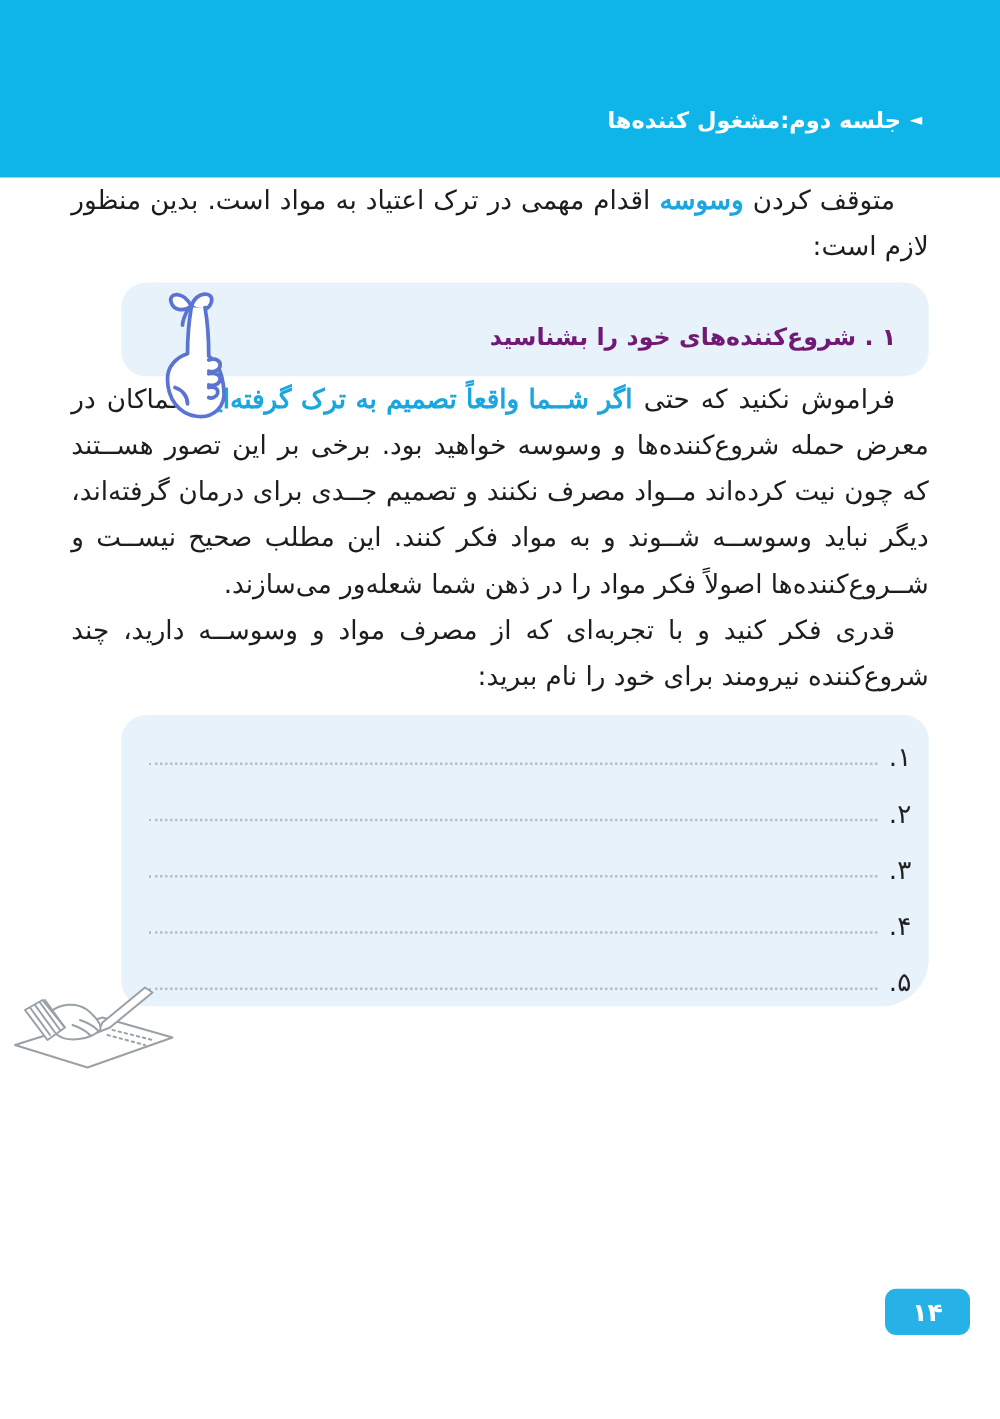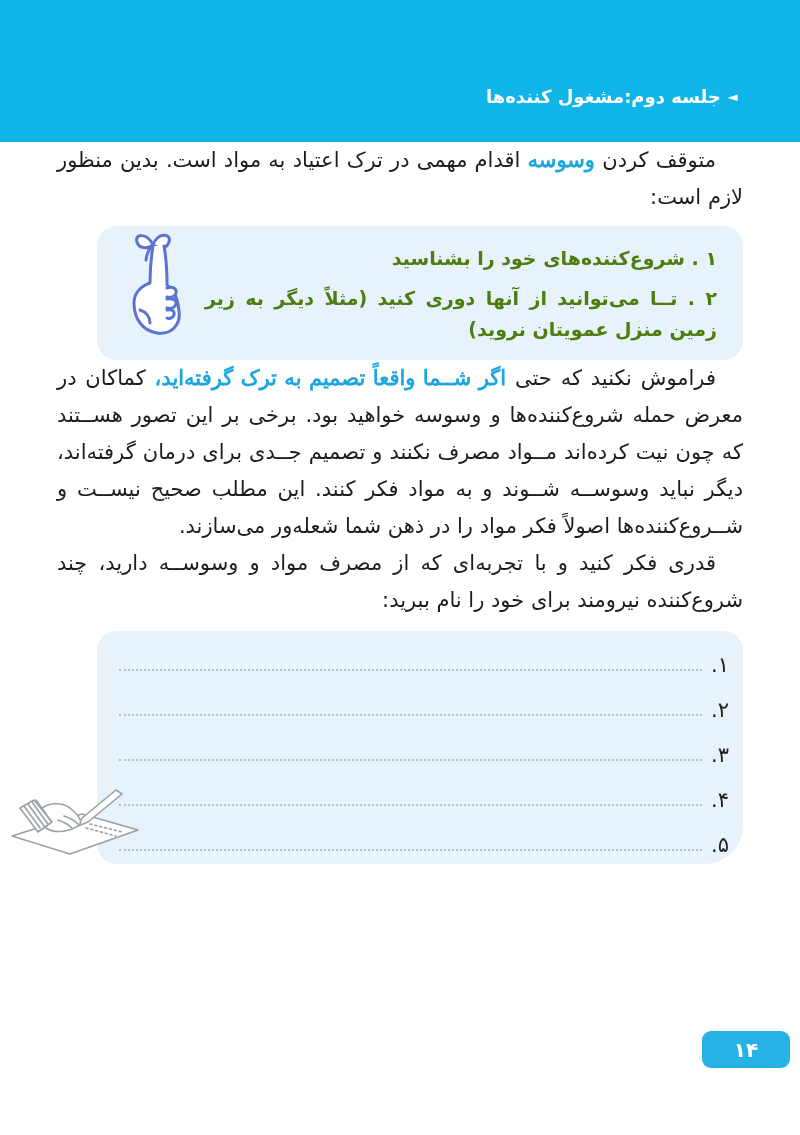--- a/index.html
+++ b/index.html
@@ -26,21 +26,21 @@
   .p3{margin-top:28px;}
   .accent{color:var(--accent,#1ca6e0);font-weight:700;font-family:Liberation Serif, serif;}
 
   
   .tips-box{
     position:relative;margin-top:10px;margin-left:40px;
     background:var(--box-bg,#e8f2fa);border-radius:20px;
     padding:13px 26px 15px 26px;
   }
   .tip-item{
-    margin:4px 0 9px 0;font-weight:700;font-size:19px;line-height:31px;text-align:justify;color:#4d7c0f;
+    margin:16px 0 9px 0;font-weight:700;font-size:19px;line-height:31px;text-align:justify;color:#701a75;
   }
   .tip-item:last-child{margin-bottom:0;}
   .tip-inset{margin-left:82px;} 
   .reminder-finger-icon{position:absolute;top:2px;left:16px;width:80px;height:116px;}
 
   
   .answer-box{
     position:relative;margin-top:12px;margin-left:40px;
     background:var(--box-bg,#e8f2fa);
     border-radius:20px 20px 38px 20px;
@@ -49,21 +49,21 @@
   .answer-row{display:flex;align-items:flex-end;height:45px;direction:rtl;}
   .answer-number{font-size:21px;line-height:1;color:#222;padding-bottom:2px;}
   .answer-leader{
     flex:1;height:0;margin-right:9px;margin-left:4px;margin-bottom:7px;
     border-bottom:2px dotted var(--dotted,#b4bfc8);
   }
 
   .writing-hand-icon{position:absolute;top:778px;left:4px;width:140px;height:80px;z-index:2;}
 
   .page-number-badge{
-    position:absolute;top:1031px;right:10px;width:88px;height:37px;z-index:3;
+    position:absolute;top:1031px;right:24px;width:68px;height:37px;z-index:3;
     background:var(--badge-bg,#27b2e7);border-radius:9px;color:#ffffff;
     display:flex;align-items:center;justify-content:center;
     font-size:20px;font-weight:700;direction:rtl;
   }
 </style>
 </head>
 <body>
 
 <div class="page">
 
@@ -87,21 +87,20 @@
             <path d="M37 20 C35 24 33 28 33 32"></path>
             <path d="M40 18 C38 30 37 43 37 55 C28 58 21 65 21 75 C21 91 30 103 44 105 C58 107 68 97 66 83 C65 72 61 62 54 57 C54 44 53 29 51 18"></path>
             <path d="M54 60 C60 58 64 61 63 65 C62 69 57 70 54 69"></path>
             <path d="M54 71 C60 70 64 72 63 76 C62 80 57 81 54 80"></path>
             <path d="M54 82 C59 81 62 83 61 87 C60 90 56 91 54 90"></path>
             <path d="M27 82 C33 84 37 89 37 95"></path>
           </g>
         </svg>
       </span>
       <p class="tip-item tip-inset">۱ . شروع‌کننده‌های خود را بشناسید</p>
-      <p class="tip-item tip-inset">۲ . تــا می‌توانید از آنها دوری کنید (مثلاً دیگر به زیر زمین منزل عمویتان نروید)</p>
     </section>
 
     <p class="para p2"><span>فراموش نکنید که حتی </span><span class="accent">اگر شــما واقعاً تصمیم به ترک گرفته‌اید،</span><span> کماکان در معرض حمله شروع‌کننده‌ها و وسوسه خواهید بود. برخی بر این تصور هســتند که چون نیت کرده‌اند مــواد مصرف نکنند و تصمیم جــدی برای درمان گرفته‌اند، دیگر نباید وسوســه شــوند و به مواد فکر کنند. این مطلب صحیح نیســت و شــروع‌کننده‌ها اصولاً فکر مواد را در ذهن شما شعله‌ور می‌سازند.</span></p>
 
     <p class="para p3">قدری فکر کنید و با تجربه‌ای که از مصرف مواد و وسوســه دارید، چند شروع‌کننده نیرومند برای خود را نام ببرید:</p>
 
     <section class="answer-box">
       <div class="answer-row">
         <span class="answer-number">۱.</span>
         <span class="answer-leader"></span>

